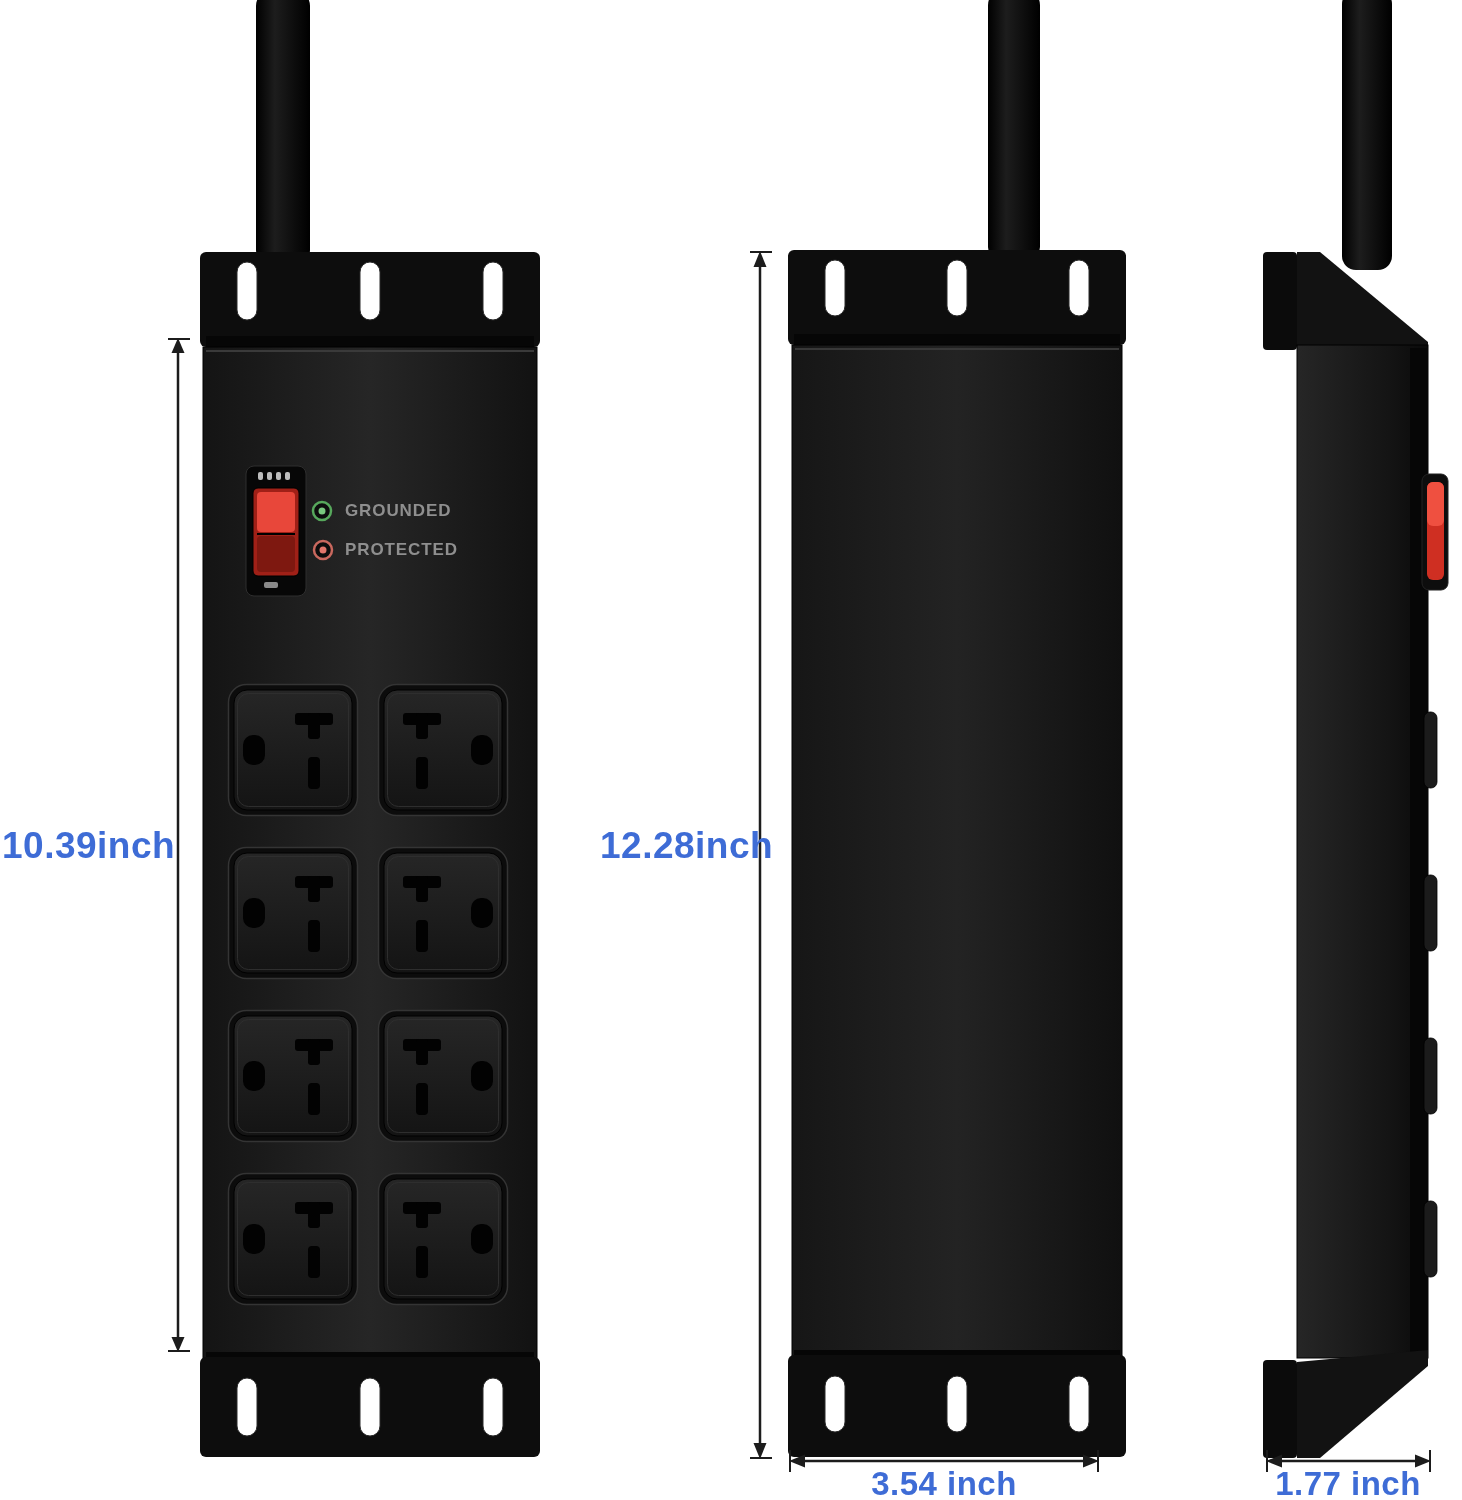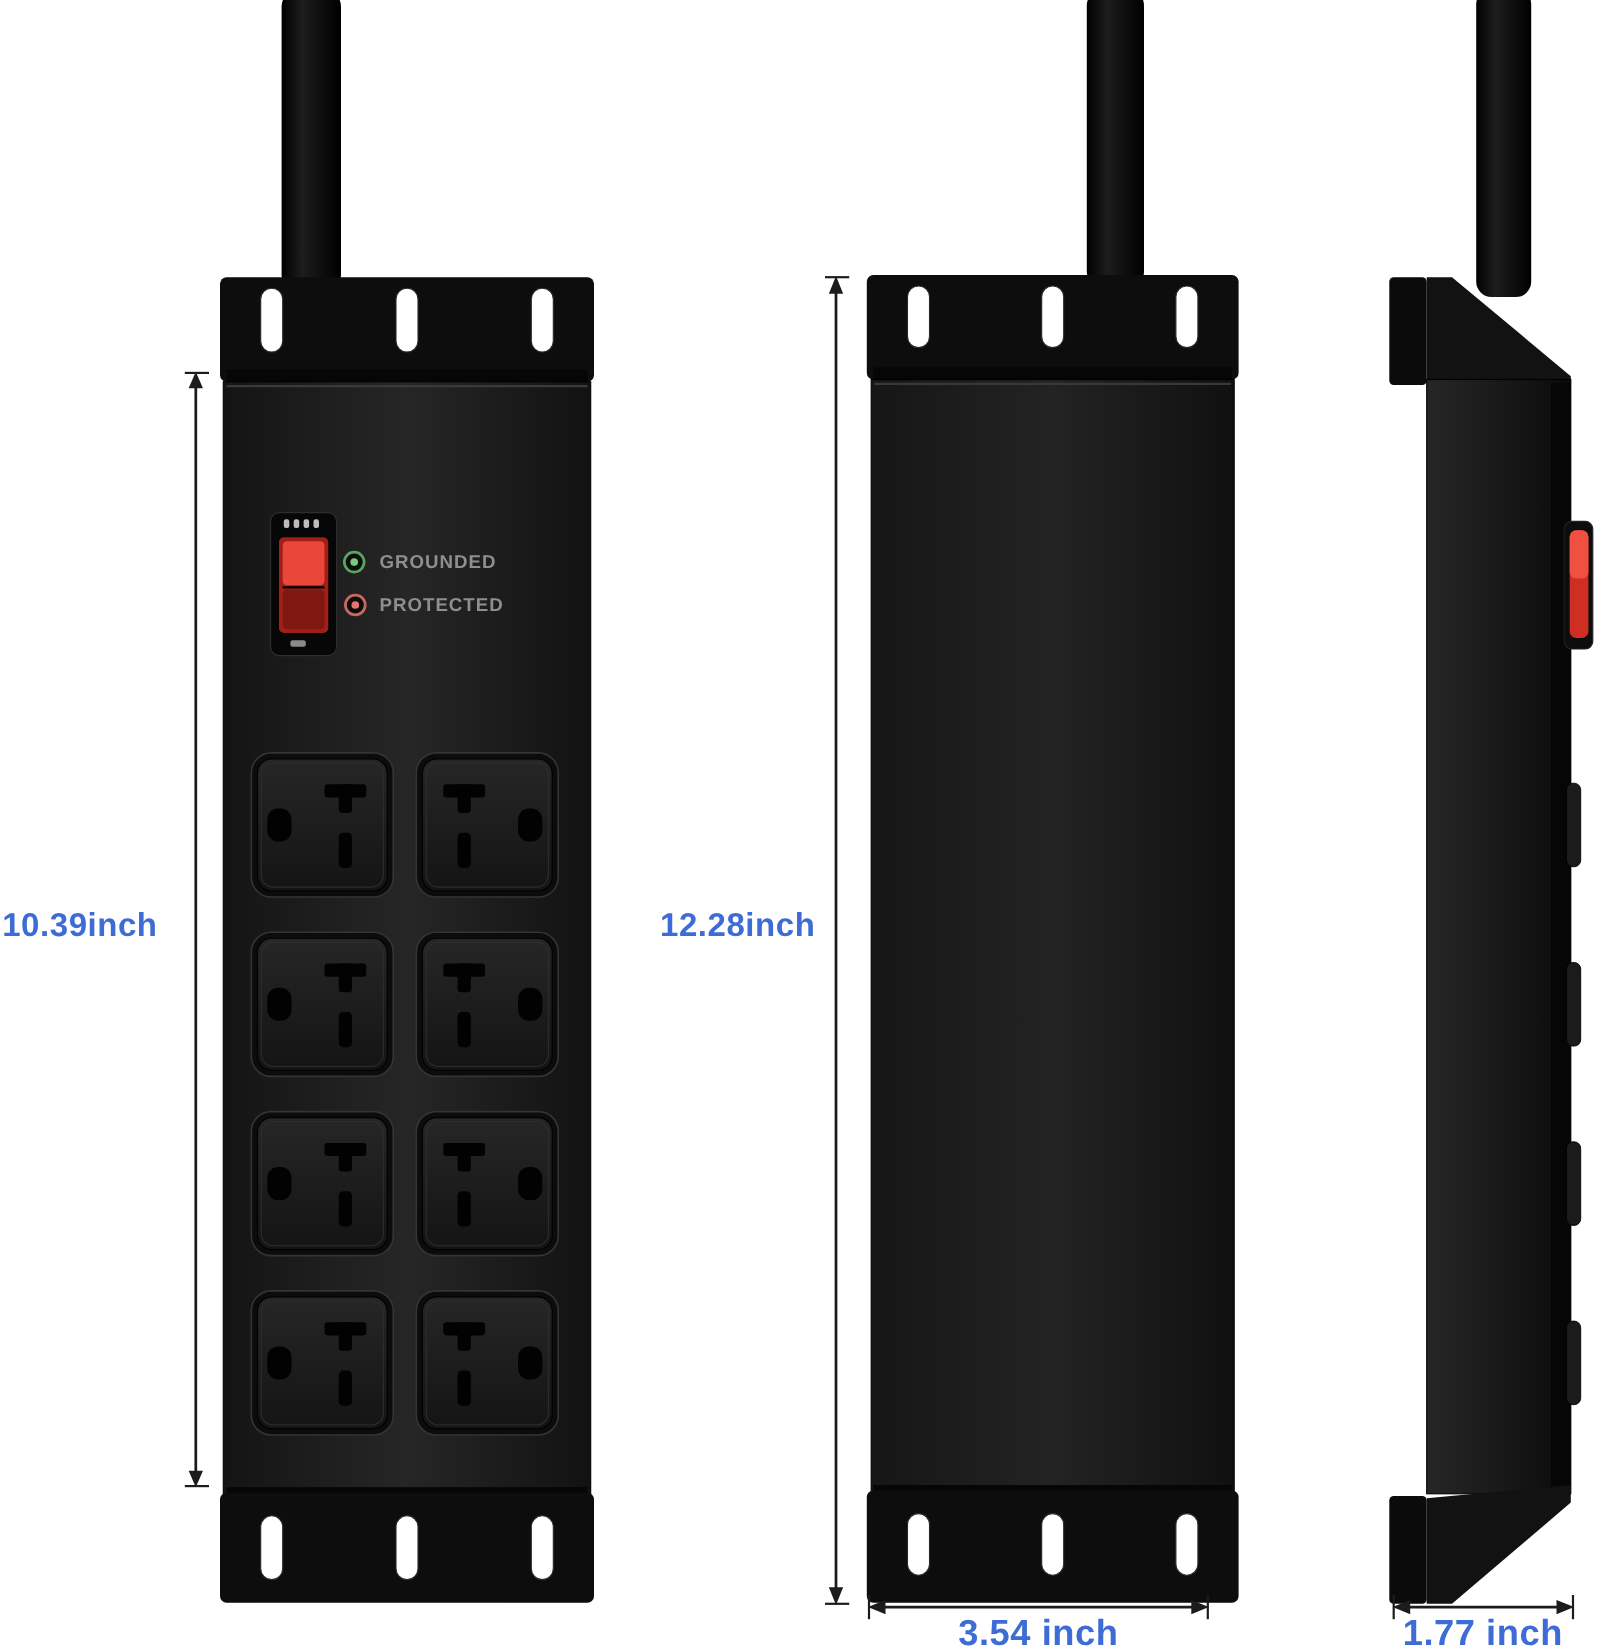--- a/index.html
+++ b/index.html
@@ -8,21 +8,21 @@
     width:1462px;height:1500px;
     background:#ffffff;
     overflow:hidden;
     font-family:"Liberation Sans", sans-serif;
   }
   svg.scene{position:absolute;left:0;top:0;}
   .dim-label{
     position:absolute;
     color:#3e6cd6;
     font-weight:700;
-    font-size:30px;
+    font-size:37px;
     letter-spacing:0.5px;
     white-space:nowrap;
   }
   .dim-label.small{font-size:33px;}
   .ind-label{
     position:absolute;
     color:#8f8f8f;
     font-size:17px;
     font-weight:600;
     letter-spacing:0.9px;

